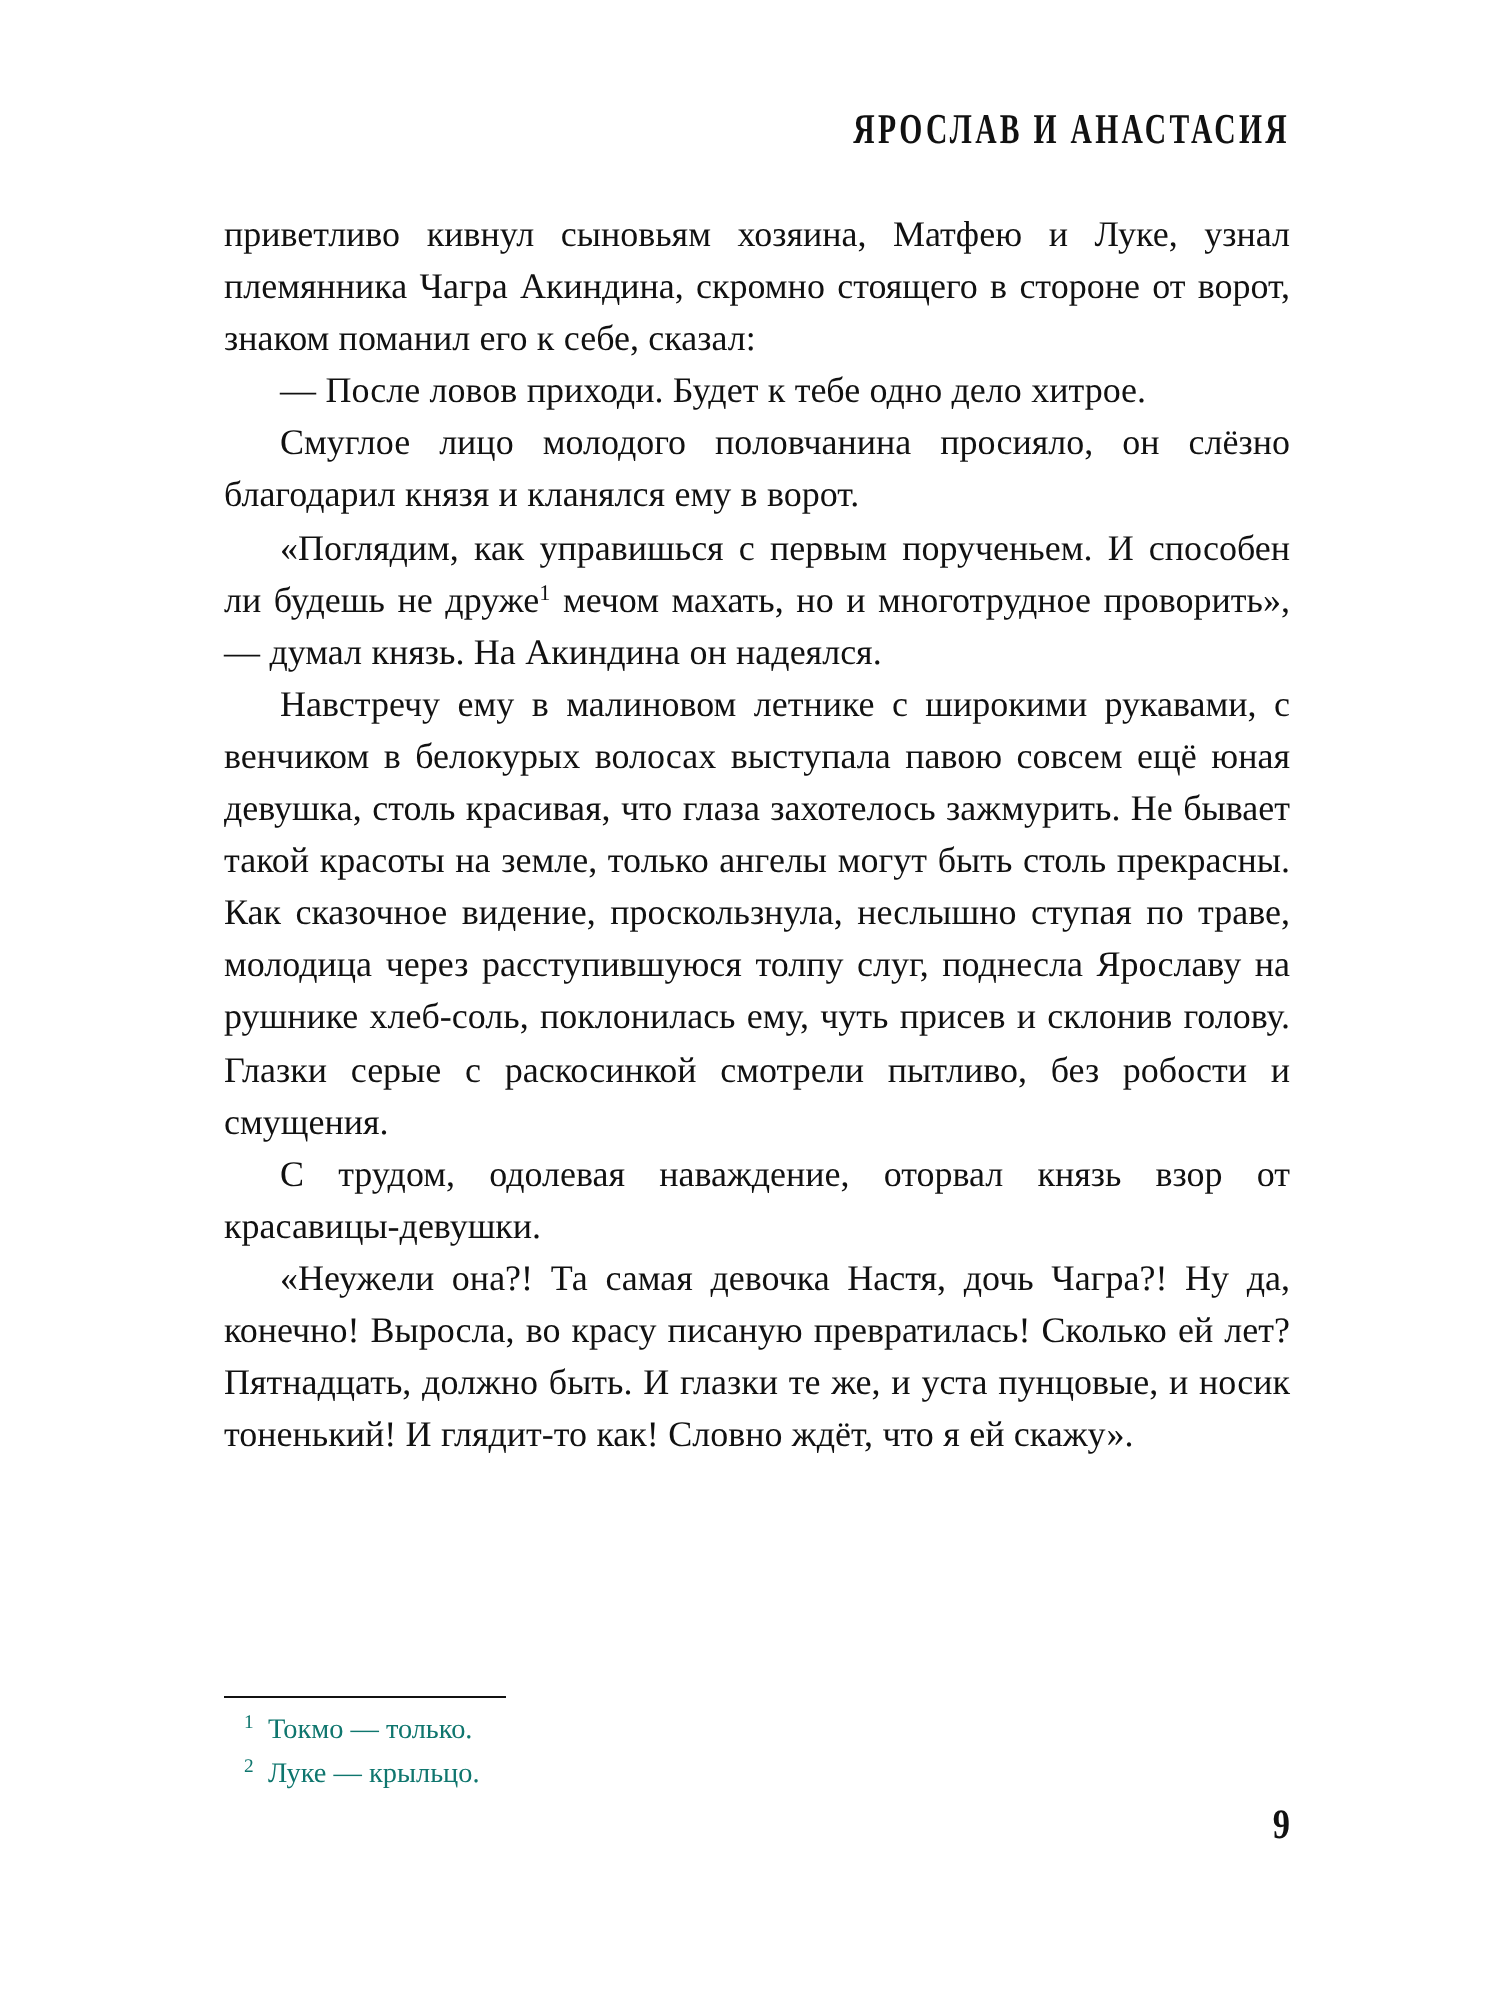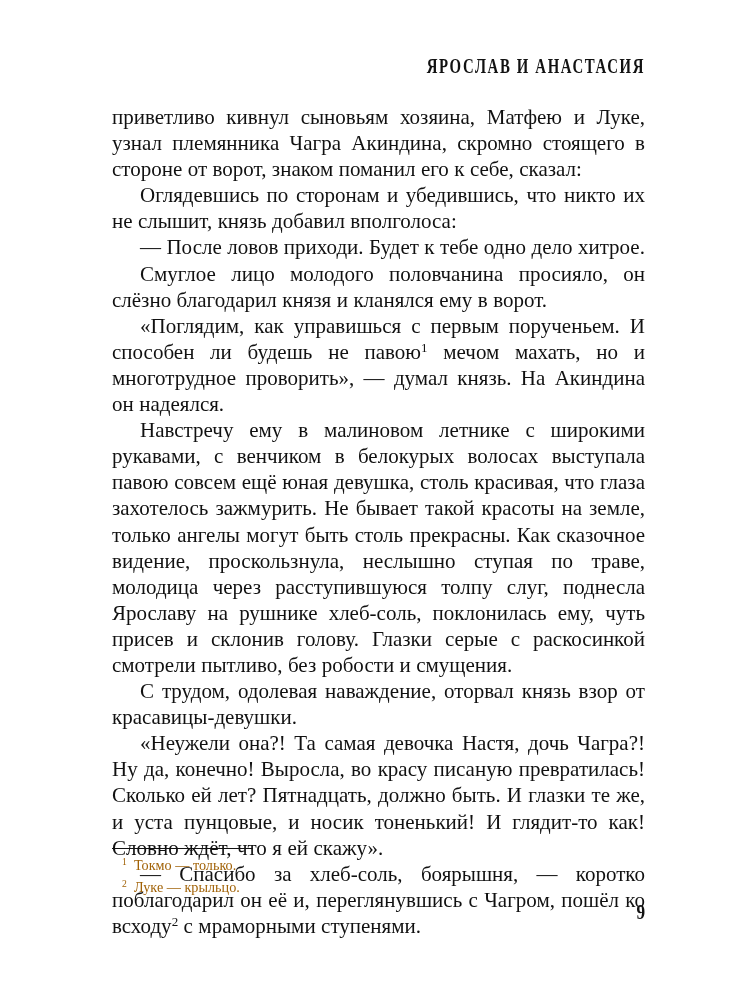--- a/index.html
+++ b/index.html
@@ -36,21 +36,21 @@
 
   
   .textblock {
     position: absolute;
     left: 112px;
     top: 104px;
     width: 533px;
   }
   .para {
     margin: 0;
-    font-size: 21px;
+    font-size: 18px;
     line-height: 26.1px;
     text-align: justify;
     text-indent: 28px;
     hyphens: manual;
     word-spacing: 0.2px;
     color: #111111;
   }
   .para.noindent {
     text-indent: 0;
   }
@@ -71,21 +71,21 @@
     width: 141px;
     height: 0;
     border-top: 1.1px solid #111111;
     margin: 0 0 6px 0;
   }
   .fn-item {
     margin: 0 0 1px 0;
     padding-left: 24px;
     font-size: 14.2px;
     line-height: 20.5px;
-    color: #a16207;
+    color: #0f766e;
     text-indent: 0;
   }
   .fn-item .fn-num {
     display: inline-block;
     width: 12px;
     margin-left: -14px;
     font-size: 0.68em;
     vertical-align: 0.5em;
     line-height: 0;
   }
@@ -110,35 +110,33 @@
 
 <div class="page">
 
   <div class="running-head">ЯРОСЛАВ И АНАСТАСИЯ</div>
 
   <div class="textblock">
 
     <p class="para noindent">приветливо кивнул сыновьям хозяина, Матфею и Луке, узнал племянника Чагра Акиндина, скромно стоящего в стороне от ворот, знаком поманил его к себе, сказал:</p>
 
 
-    <p class="para">Оглядевшись по сторонам и убедившись, что никто их не слышит, князь добавил вполголоса:</p>
 
     <p class="para">— После ловов приходи. Будет к тебе одно дело хитрое.</p>
 
     <p class="para">Смуглое лицо молодого половчанина просияло, он слёзно благодарил князя и кланялся ему в ворот.</p>
 
-    <p class="para"><span>«Поглядим, как управишься с первым порученьем. И способен ли будешь не павою</span><sup class="fnref">1</sup><span> мечом махать, но и многотрудное проворить», — думал князь. На Акиндина он надеялся.</span></p>
+    <p class="para"><span>«Поглядим, как управишься с первым порученьем. И способен ли будешь не друже</span><sup class="fnref">1</sup><span> мечом махать, но и многотрудное проворить», — думал князь. На Акиндина он надеялся.</span></p>
 
     <p class="para">Навстречу ему в малиновом летнике с широкими рукавами, с венчиком в белокурых волосах выступала павою совсем ещё юная девушка, столь красивая, что глаза захотелось зажмурить. Не бывает такой красоты на земле, только ангелы могут быть столь прекрасны. Как сказочное видение, проскользнула, неслышно ступая по траве, молодица через расступившуюся толпу слуг, поднесла Ярославу на рушнике хлеб-соль, поклонилась ему, чуть присев и склонив голову. Глазки серые с раскосинкой смотрели пытливо, без робости и смущения.</p>
 
     <p class="para">С трудом, одолевая наваждение, оторвал князь взор от красавицы-девушки.</p>
 
     <p class="para">«Неужели она?! Та самая девочка Настя, дочь Чагра?! Ну да, конечно! Выросла, во красу писаную превратилась! Сколько ей лет? Пятнадцать, должно быть. И глазки те же, и уста пунцовые, и носик тоненький! И глядит-то как! Словно ждёт, что я ей скажу».</p>
 
-    <p class="para"><span>— Спасибо за хлеб-соль, боярышня, — коротко поблагодарил он её и, переглянувшись с Чагром, пошёл ко всходу</span><sup class="fnref">2</sup><span> с мраморными ступенями.</span></p>
 
   </div>
 
   <div class="footnotes">
     <div class="fn-rule"></div>
 
     <p class="fn-item"><span class="fn-num">1</span><span>Токмо — только.</span></p>
 
     <p class="fn-item"><span class="fn-num">2</span><span>Луке — крыльцо.</span></p>
   </div>

